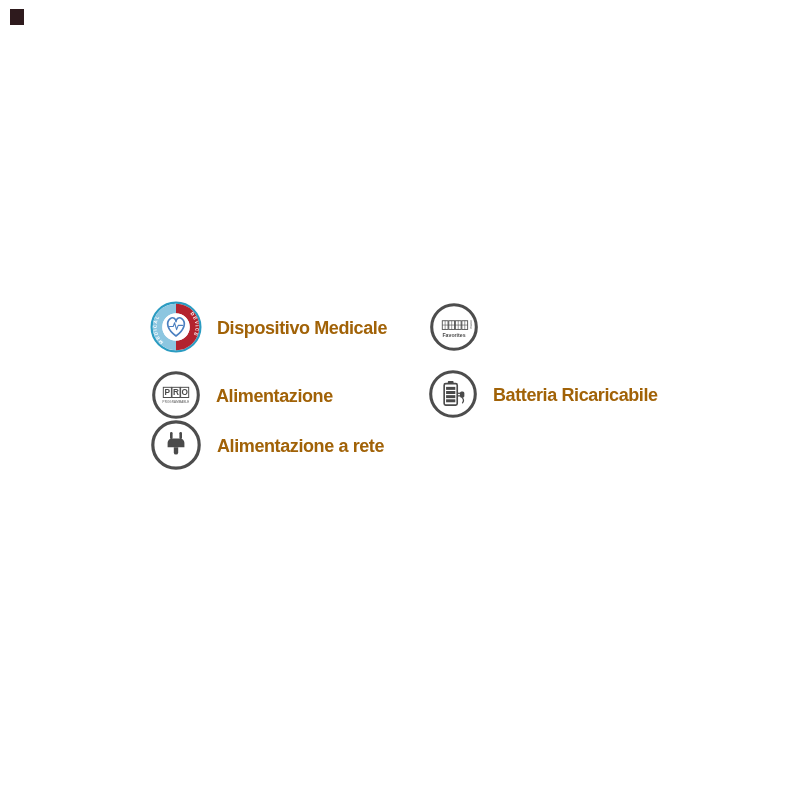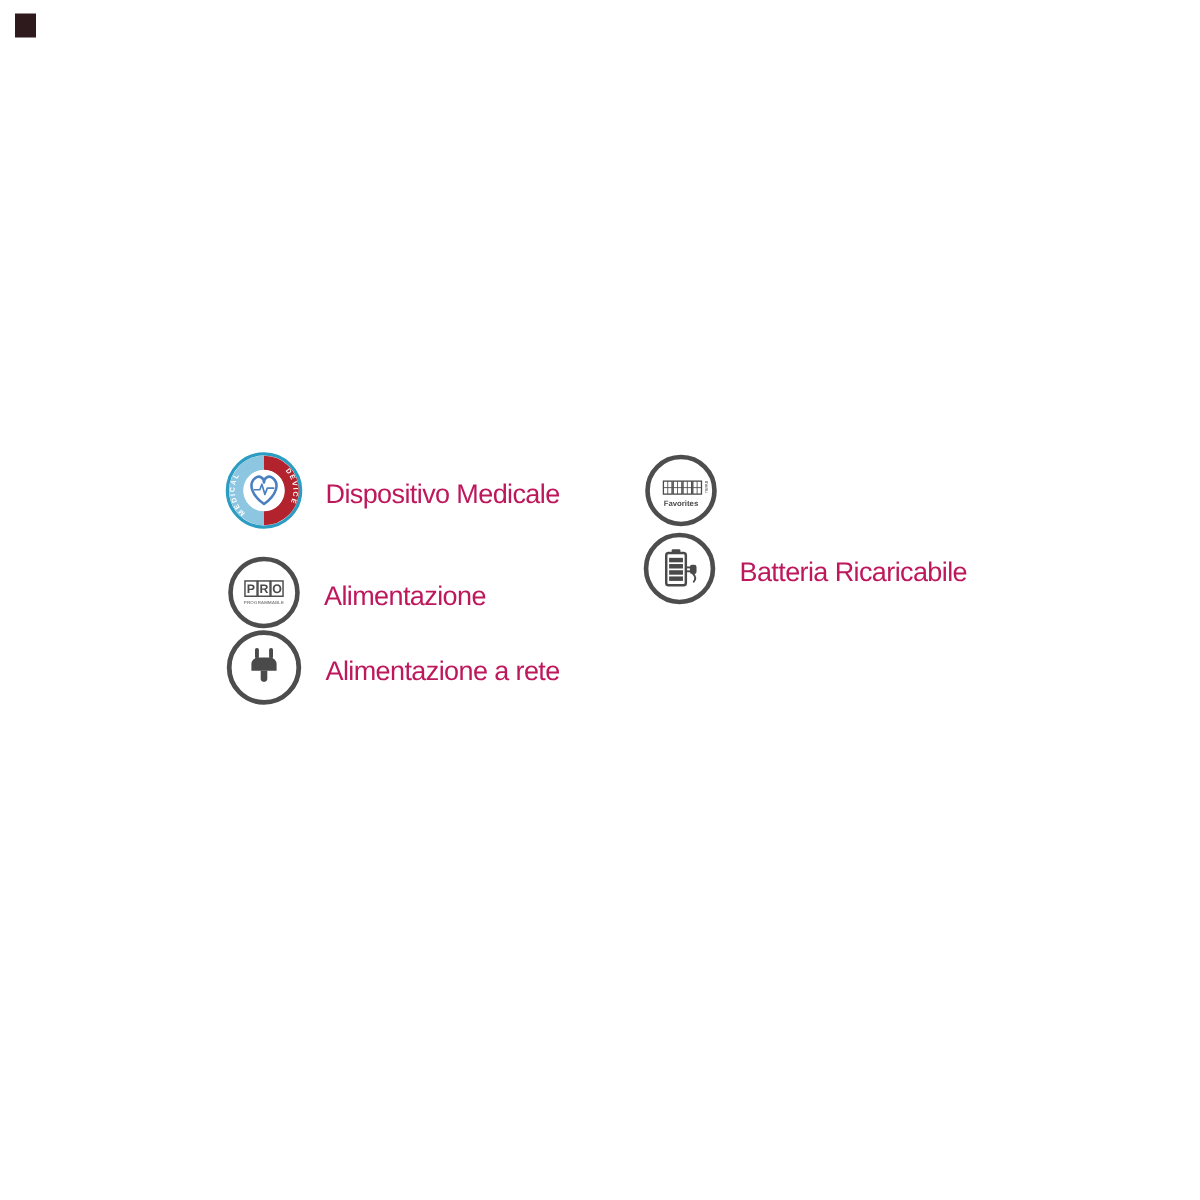--- a/index.html
+++ b/index.html
@@ -9,28 +9,28 @@
     font-family:"Liberation Sans",sans-serif;
   }
   .corner-mark{
     position:absolute;left:10px;top:9px;width:14px;height:16px;
   }
   .feature{
     position:absolute;display:flex;align-items:center;
   }
   .feature .icon-wrap{flex:0 0 auto;display:block;}
   .feature .label{
-    font-weight:400;font-size:18px;line-height:1.1;
-    letter-spacing:-0.4px;color:#be185d;white-space:nowrap;
+    font-weight:700;font-size:18px;line-height:1.1;
+    letter-spacing:-0.4px;color:#a16207;white-space:nowrap;
     margin-left:15px;
   }
   #f1{left:150px;top:301px}
   #f2{left:429px;top:302px}
   #f3{left:151px;top:370px}
-  #f4{left:428px;top:354px}
+  #f4{left:428px;top:369px}
   #f5{left:150px;top:419px}
   
   .gring{fill:#ffffff;stroke:#4d4d4d;stroke-width:3.2;}
   .gstroke{fill:none;stroke:#4a4a4a;}
   .gfill{fill:#4a4a4a;stroke:none;}
   .gtext{fill:#4a4a4a;font-family:"Liberation Sans",sans-serif;}
 </style>
 </head>
 <body>
 

